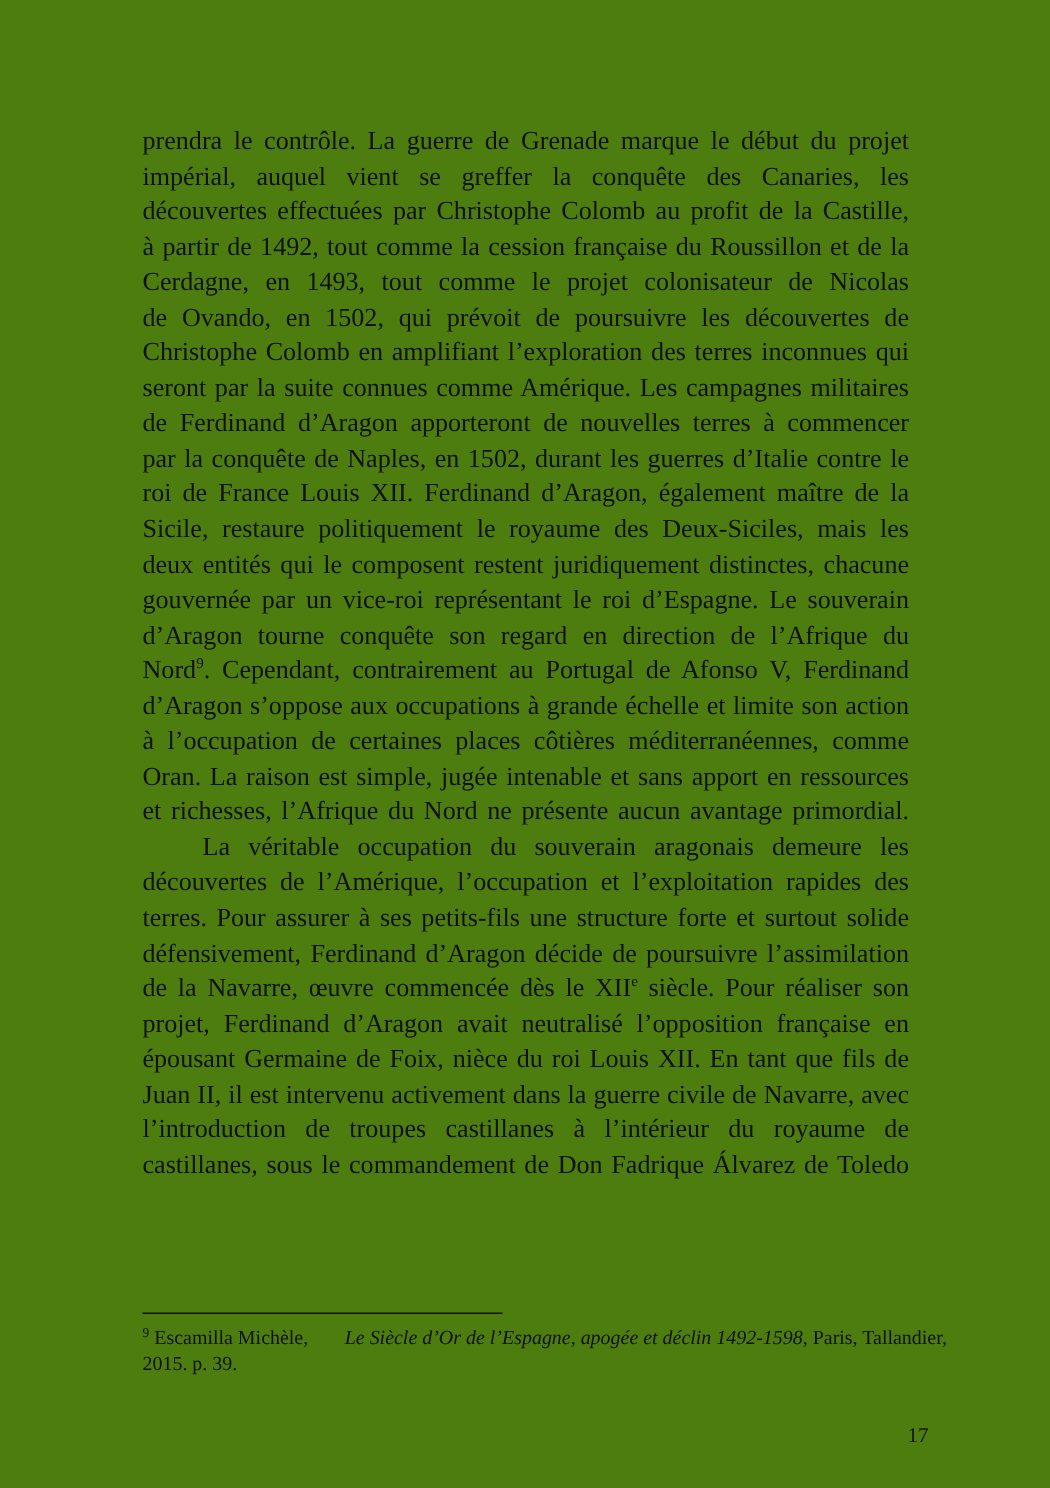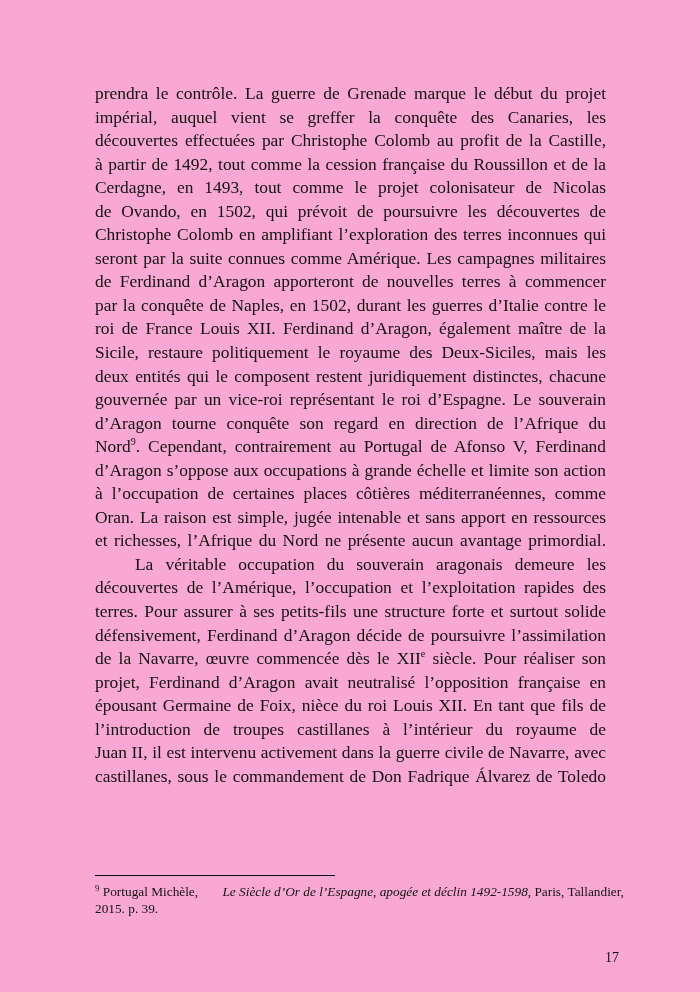--- a/index.html
+++ b/index.html
@@ -12,21 +12,21 @@
     height: 992px;
     position: relative;
     overflow: hidden;
     font-family: "Liberation Serif", "DejaVu Serif", serif;
     color: #111111;
   }
   .page {
     position: absolute;
     left: 0; top: 0;
     width: 700px; height: 992px;
-    background: #f9a8d4;
+    background: #4d7c0f;
   }
   .body-text {
     position: absolute;
     left: 95px;
     top: 82px;
     width: 511px;
     font-size: 17.4px;
     line-height: 23.55px;
   }
   .line {
@@ -107,27 +107,27 @@
     <span class="line" style="white-space: normal; overflow: hidden;">à l’occupation de certaines places côtières méditerranéennes, comme</span>
     <span class="line" style="white-space: normal; overflow: hidden;">Oran. La raison est simple, jugée intenable et sans apport en ressources</span>
     <span class="line" style="white-space: normal; overflow: hidden;">et richesses, l’Afrique du Nord ne présente aucun avantage primordial.</span>
     <span class="line" style="white-space: normal; overflow: hidden; margin-left: 40px;">La véritable occupation du souverain aragonais demeure les</span>
     <span class="line" style="white-space: normal; overflow: hidden;">découvertes de l’Amérique, l’occupation et l’exploitation rapides des</span>
     <span class="line" style="white-space: normal; overflow: hidden;">terres. Pour assurer à ses petits-fils une structure forte et surtout solide</span>
     <span class="line" style="white-space: normal; overflow: hidden;">défensivement, Ferdinand d’Aragon décide de poursuivre l’assimilation</span>
     <span class="line" style="white-space: normal; overflow: hidden;"><span>de la Navarre, œuvre commencée dès le XII</span><sup>e</sup><span> siècle. Pour réaliser son</span></span>
     <span class="line" style="white-space: normal; overflow: hidden;">projet, Ferdinand d’Aragon avait neutralisé l’opposition française en</span>
     <span class="line" style="white-space: normal; overflow: hidden;">épousant Germaine de Foix, nièce du roi Louis XII. En tant que fils de</span>
+    <span class="line" style="white-space: normal; overflow: hidden;">Juan II, il est intervenu activement dans la guerre civile de Navarre, avec</span>
     <span class="line" style="white-space: normal; overflow: hidden;">l’introduction de troupes castillanes à l’intérieur du royaume de</span>
-    <span class="line" style="white-space: normal; overflow: hidden;">Juan II, il est intervenu activement dans la guerre civile de Navarre, avec</span>
     <span class="line last" style="white-space: normal; overflow: hidden;">castillanes, sous le commandement de Don Fadrique Álvarez de Toledo</span>
   </div>
 
   <div class="footnote-rule"></div>
 
   <div class="footnote">
-    <span class="fline"><sup>9</sup><span> Portugal Michèle, </span><em>Le Siècle d’Or de l’Espagne, apogée et déclin 1492-1598</em><span>, Paris, Tallandier,</span></span>
+    <span class="fline"><sup>9</sup><span> Escamilla Michèle, </span><em>Le Siècle d’Or de l’Espagne, apogée et déclin 1492-1598</em><span>, Paris, Tallandier,</span></span>
     <span class="fline">2015. p. 39.</span>
   </div>
 
   <div class="page-number">17</div>
 
 </div>
 
 </body></html>

